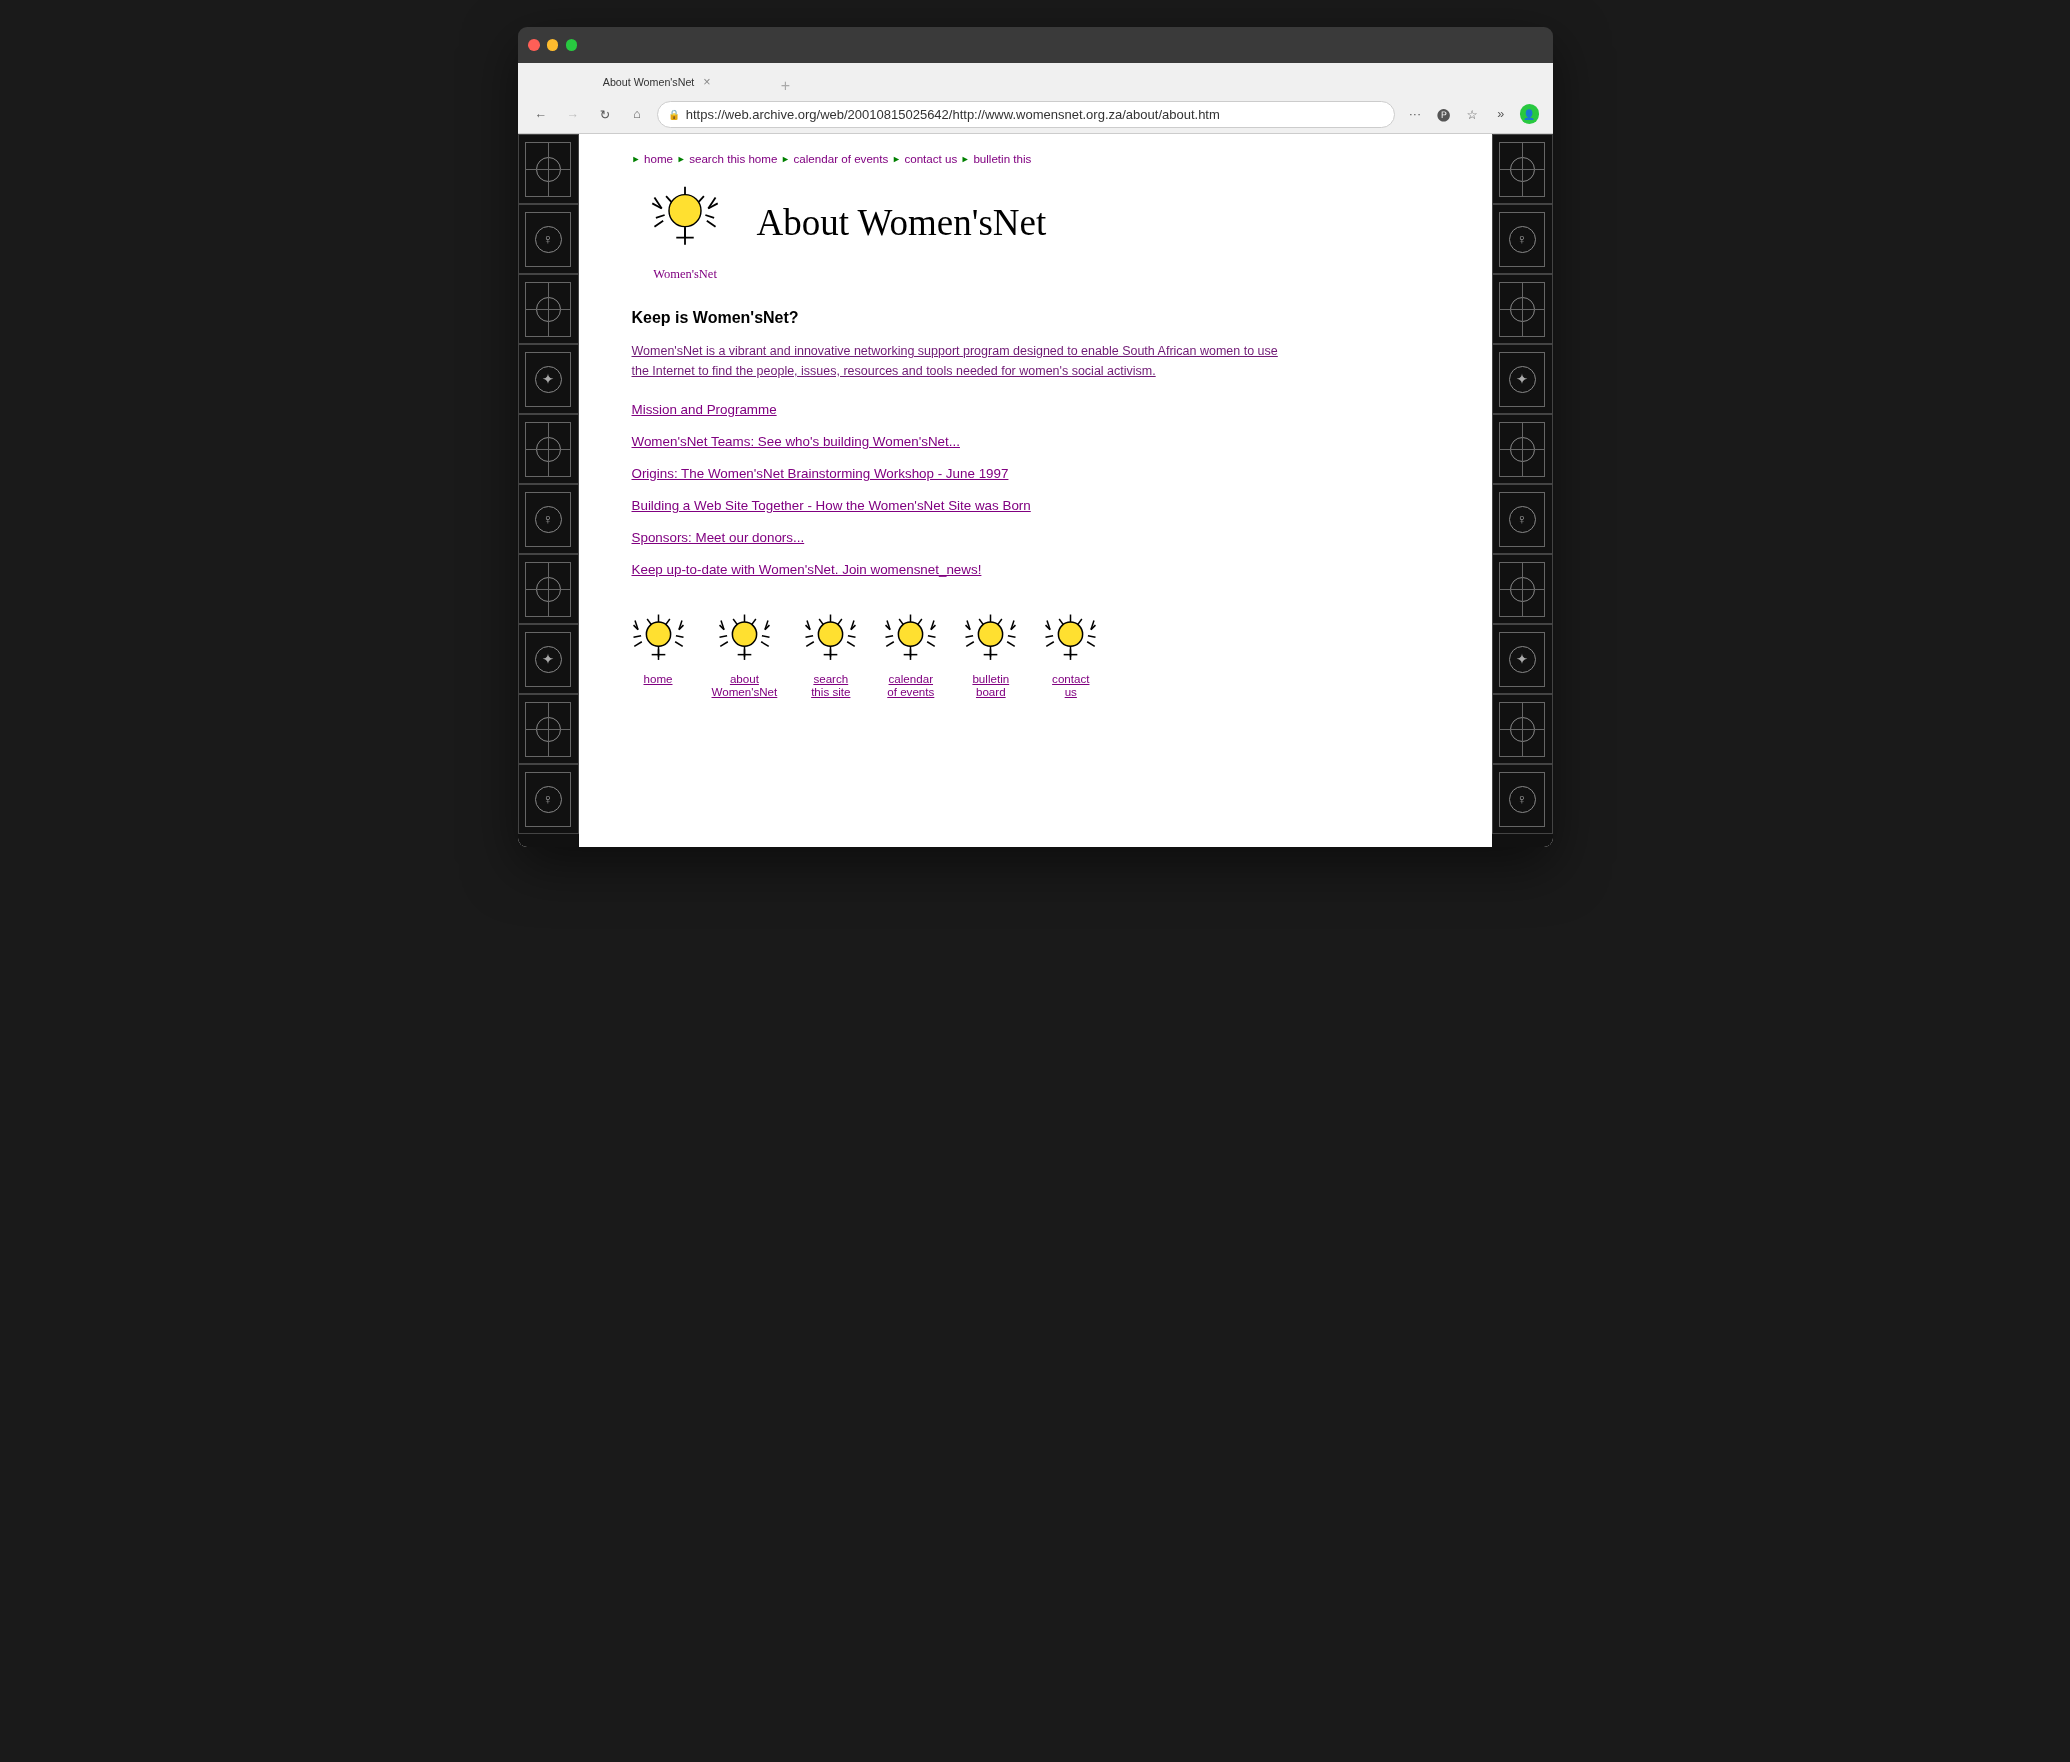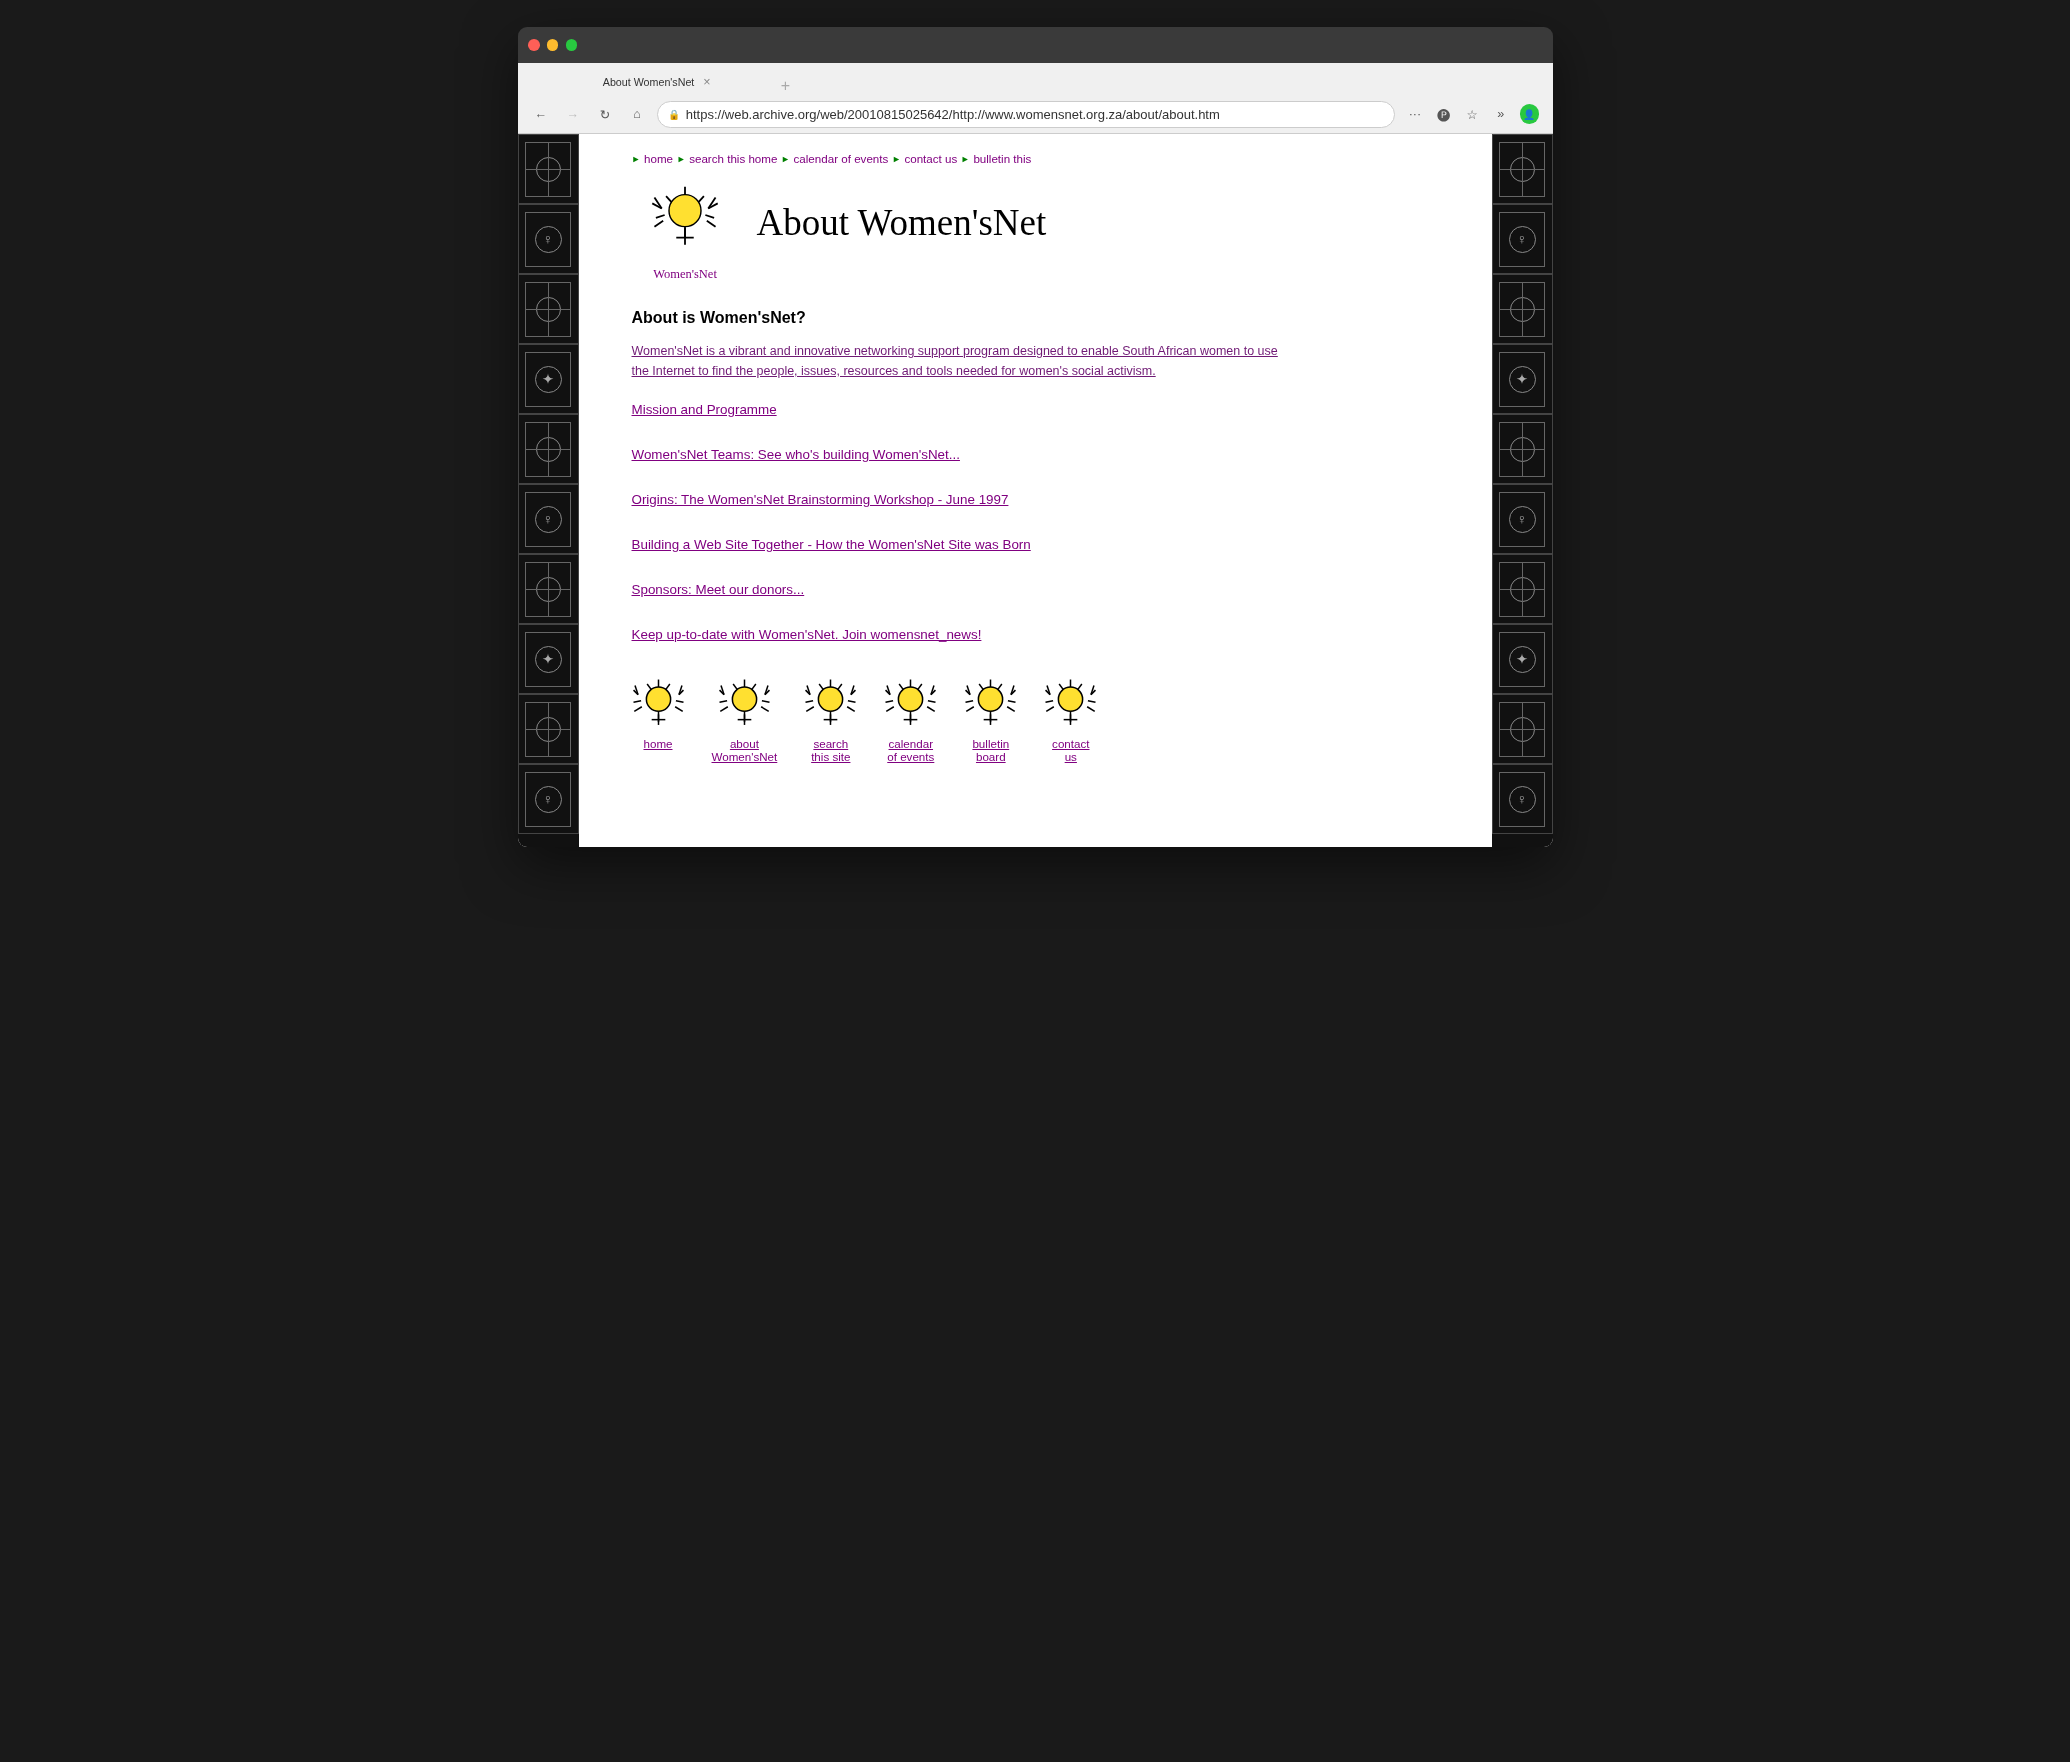--- a/index.html
+++ b/index.html
@@ -221,21 +221,21 @@
       color: #701a75;
       line-height: 1.6;
       margin-bottom: 21.4px;
       max-width: 659px;
       text-decoration: underline;
     }
 
     .links-section {
       display: flex;
       flex-direction: column;
-      gap: 30px;
+      gap: 17px;
       margin-bottom: 36px;
     }
 
     .content-link {
       color: #800080;
       text-decoration: underline;
       font-size: 13.4px;
       cursor: pointer;
     }
 
@@ -462,21 +462,21 @@
 
             <line x1="50" y1="60" x2="50" y2="85" stroke="#000" stroke-width="2.5"></line>
             <line x1="38" y1="75" x2="62" y2="75" stroke="#000" stroke-width="2.5"></line>
           </svg>
           <span class="logo-text">Women'sNet</span>
         </div>
 
         <h1 class="page-title">About Women'sNet</h1>
       </div>
 
-      <h2 class="section-title">About is Women'sNet?</h2>
+      <h2 class="section-title">Keep is Women'sNet?</h2>
       <p class="description-text">Women'sNet is a vibrant and innovative networking support program designed to enable South African women to use the Internet to find the people, issues, resources and tools needed for women's social activism.</p>
 
       <div class="links-section">
         <a href="#" class="content-link">Mission and Programme</a>
         <a href="#" class="content-link">Women'sNet Teams: See who's building Women'sNet...</a>
         <a href="#" class="content-link">Origins: The Women'sNet Brainstorming Workshop - June 1997</a>
         <a href="#" class="content-link">Building a Web Site Together - How the Women'sNet Site was Born</a>
         <a href="#" class="content-link">Sponsors: Meet our donors...</a>
         <a href="#" class="content-link">Keep up-to-date with Women'sNet. Join womensnet_news!</a>
       </div>

